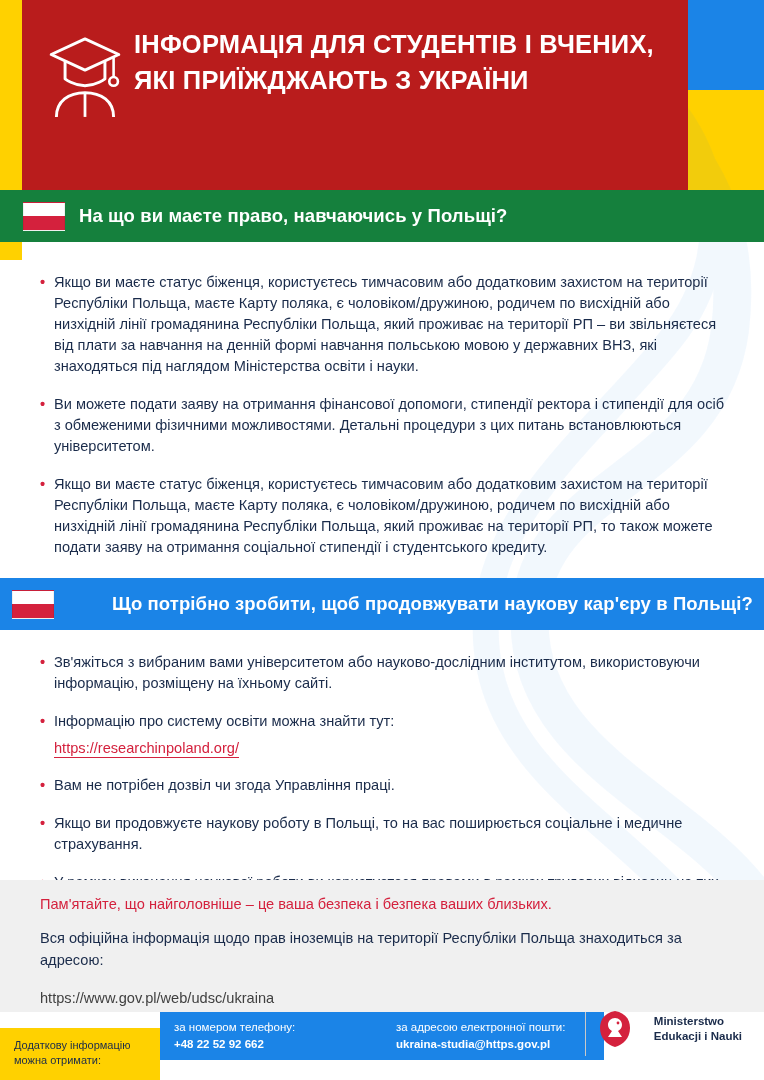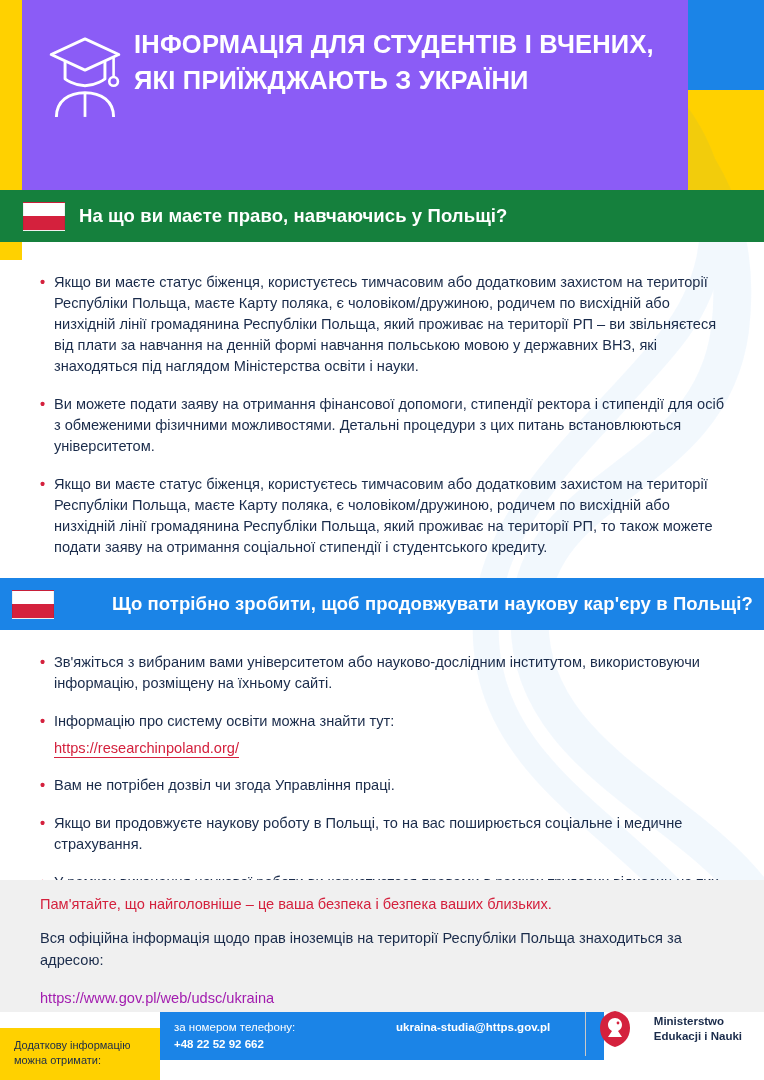--- a/index.html
+++ b/index.html
@@ -48,21 +48,21 @@
     width: 360px; height: 980px;
     opacity: 0.05;
     pointer-events: none;
   }
 
   
   .header {
     position: absolute;
     left: 22px; top: 0;
     width: 666px; height: 190px;
-    background: #8b5cf6;
+    background: #b91c1c;
     color: #ffffff;
     box-sizing: border-box;
     padding: 26px 24px 0 24px;
     display: flex;
     align-items: flex-start;
   }
   .header .grad-icon {
     width: 78px;
     flex: 0 0 78px;
     margin-top: 6px;
@@ -129,21 +129,21 @@
   }
 
   .link-red {
     color: #d4213d;
     border-bottom: 1px solid #d4213d;
     text-decoration: none;
     display: inline-block;
     line-height: 1.25;
   }
   .link-plain {
-    color: #a21caf;
+    color: #404040;
     text-decoration: none;
   }
 
   
   .grey-block {
     position: absolute;
     left: 0; top: 880px;
     width: 764px; height: 132px;
     background: #f0f0f0;
   }
@@ -309,20 +309,21 @@
   <div class="bottom-yellow">
     <span>Додаткову інформацію можна отримати:</span>
   </div>
 
   <div class="bottom-blue">
     <div class="contact">
       <div class="c-label">за номером телефону:</div>
       <div class="c-value">+48 22 52 92 662</div>
     </div>
     <div class="contact">
+      <div class="c-label">за адресою електронної пошти:</div>
       <div class="c-value">ukraina-studia@https.gov.pl</div>
     </div>
   </div>
 
   <div class="ministry-sep"></div>
   <div class="ministry">
     <svg width="34" height="38" viewBox="0 0 34 38">
       <path d="M17 1 C28 3 32 10 32 18 C32 28 25 35 17 37 C9 35 2 28 2 18 C2 10 6 3 17 1 Z" fill="#d4213d"></path>
       <path d="M17 8 C21 8 24 11 24 15 C24 18 22 20 20 21 L24 27 L10 27 L14 21 C12 20 10 18 10 15 C10 11 13 8 17 8 Z" fill="#ffffff"></path>
       <circle cx="20" cy="13" r="1.4" fill="#d4213d"></circle>

